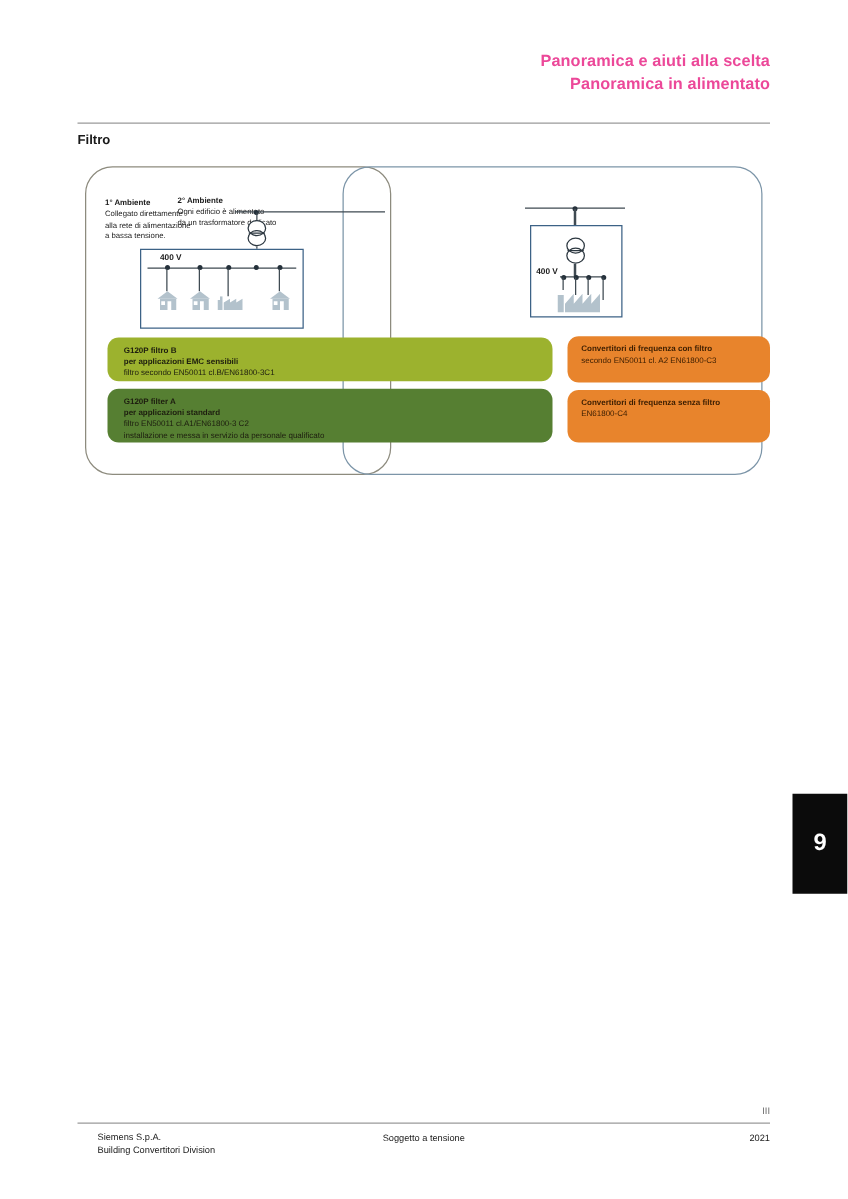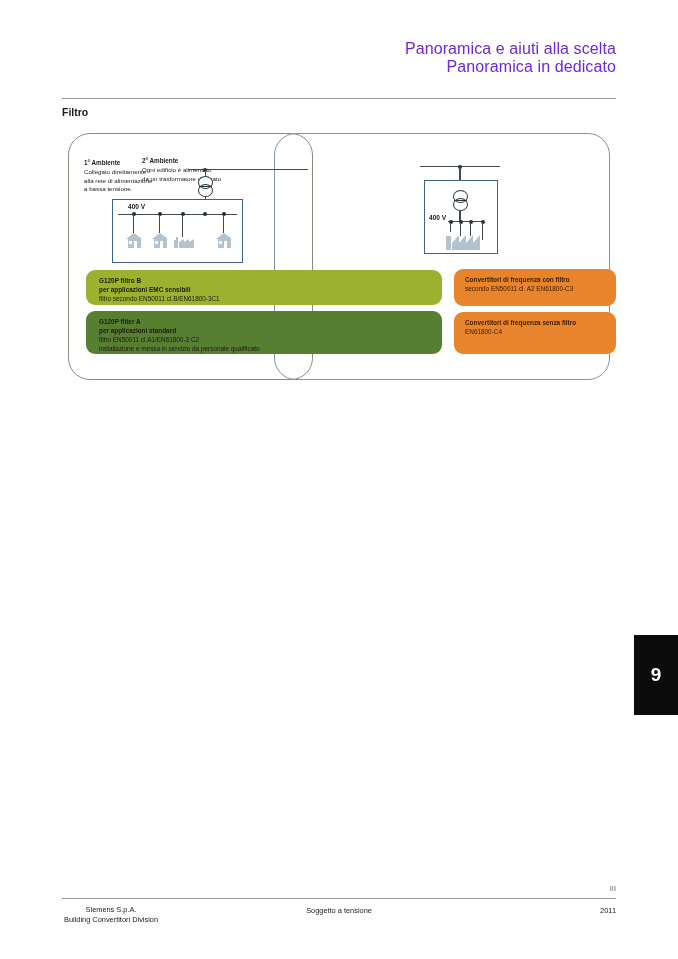--- a/index.html
+++ b/index.html
@@ -24,23 +24,23 @@
     width: 554px;
     text-align: right;
   }
   .header-eyebrow {
     font-size: 13.5px;
     color: #9d9d9d;
     line-height: 18px;
     letter-spacing: 0.1px;
   }
   .header-title-1, .header-title-2 {
-    font-size: 16px;
-    font-weight: normal;
-    color: #6d28d9;
+    font-size: 13px;
+    font-weight: bold;
+    color: #ec4899;
     line-height: 18px;
     letter-spacing: 0.1px;
   }
   .header-rule {
     position: absolute;
     left: 62px;
     top: 98px;
     width: 554px;
     height: 1px;
     background: #9a9a9a;
@@ -222,26 +222,25 @@
   .footer-rule {
     position: absolute;
     left: 62px;
     top: 898px;
     width: 554px;
     height: 1px;
     background: #9a9a9a;
   }
   .footer-left {
     position: absolute;
-    left: 64px;
+    left: 78px;
     top: 905px;
     font-size: 7.4px;
     line-height: 10px;
     color: #1a1a1a;
-    text-align: center;
   }
   .footer-center {
     position: absolute;
     left: 62px;
     top: 906px;
     width: 554px;
     text-align: center;
     font-size: 7.4px;
     color: #1a1a1a;
   }
@@ -253,21 +252,21 @@
     text-align: right;
     font-size: 7.4px;
     color: #1a1a1a;
   }
 </style>
 </head>
 <body>
 
 <div class="page-header">
   <div class="header-title-1">Panoramica e aiuti alla scelta</div>
-  <div class="header-title-2">Panoramica in dedicato</div>
+  <div class="header-title-2">Panoramica in alimentato</div>
 </div>
 <div class="header-rule"></div>
 
 <div class="section-title">Filtro</div>
 
 <div class="stage">
 
   <div class="panel panel-left"></div>
 
   <div class="panel panel-right"></div>
@@ -406,13 +405,13 @@
   <span>9</span>
 </div>
 
 <div class="footer-roman">III</div>
 <div class="footer-rule"></div>
 <div class="footer-left">
   <div>Siemens S.p.A.</div>
   <div>Building Convertitori Division</div>
 </div>
 <div class="footer-center">Soggetto a tensione</div>
-<div class="footer-right">2011</div>
+<div class="footer-right">2021</div>
 
 </body></html>

